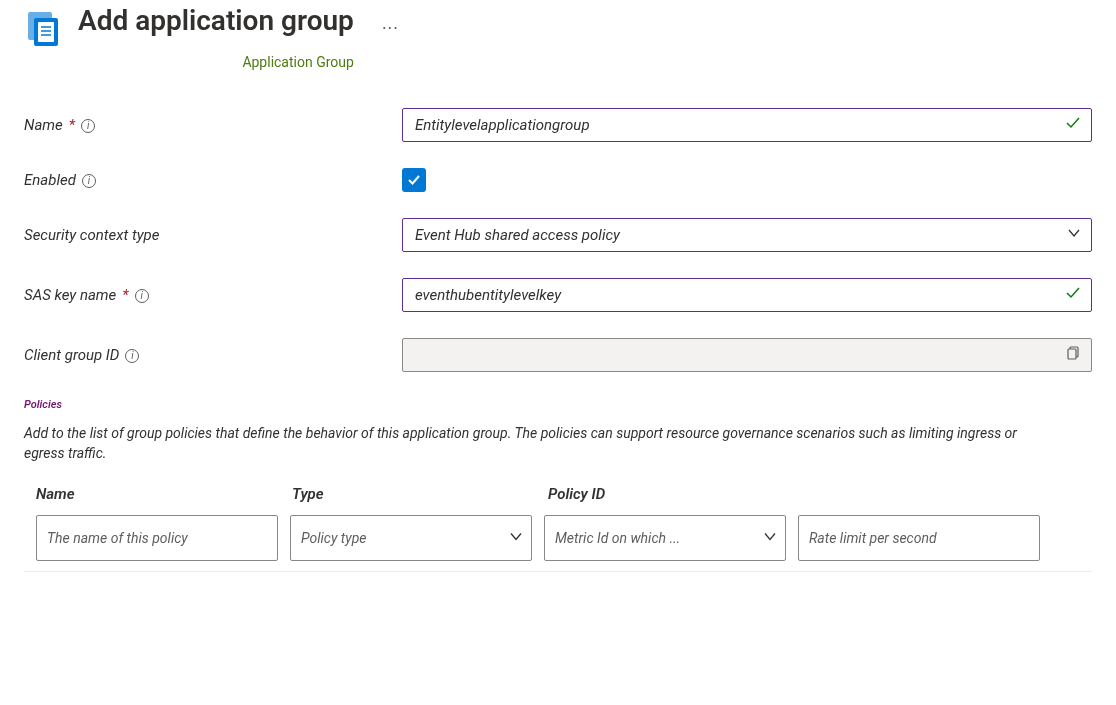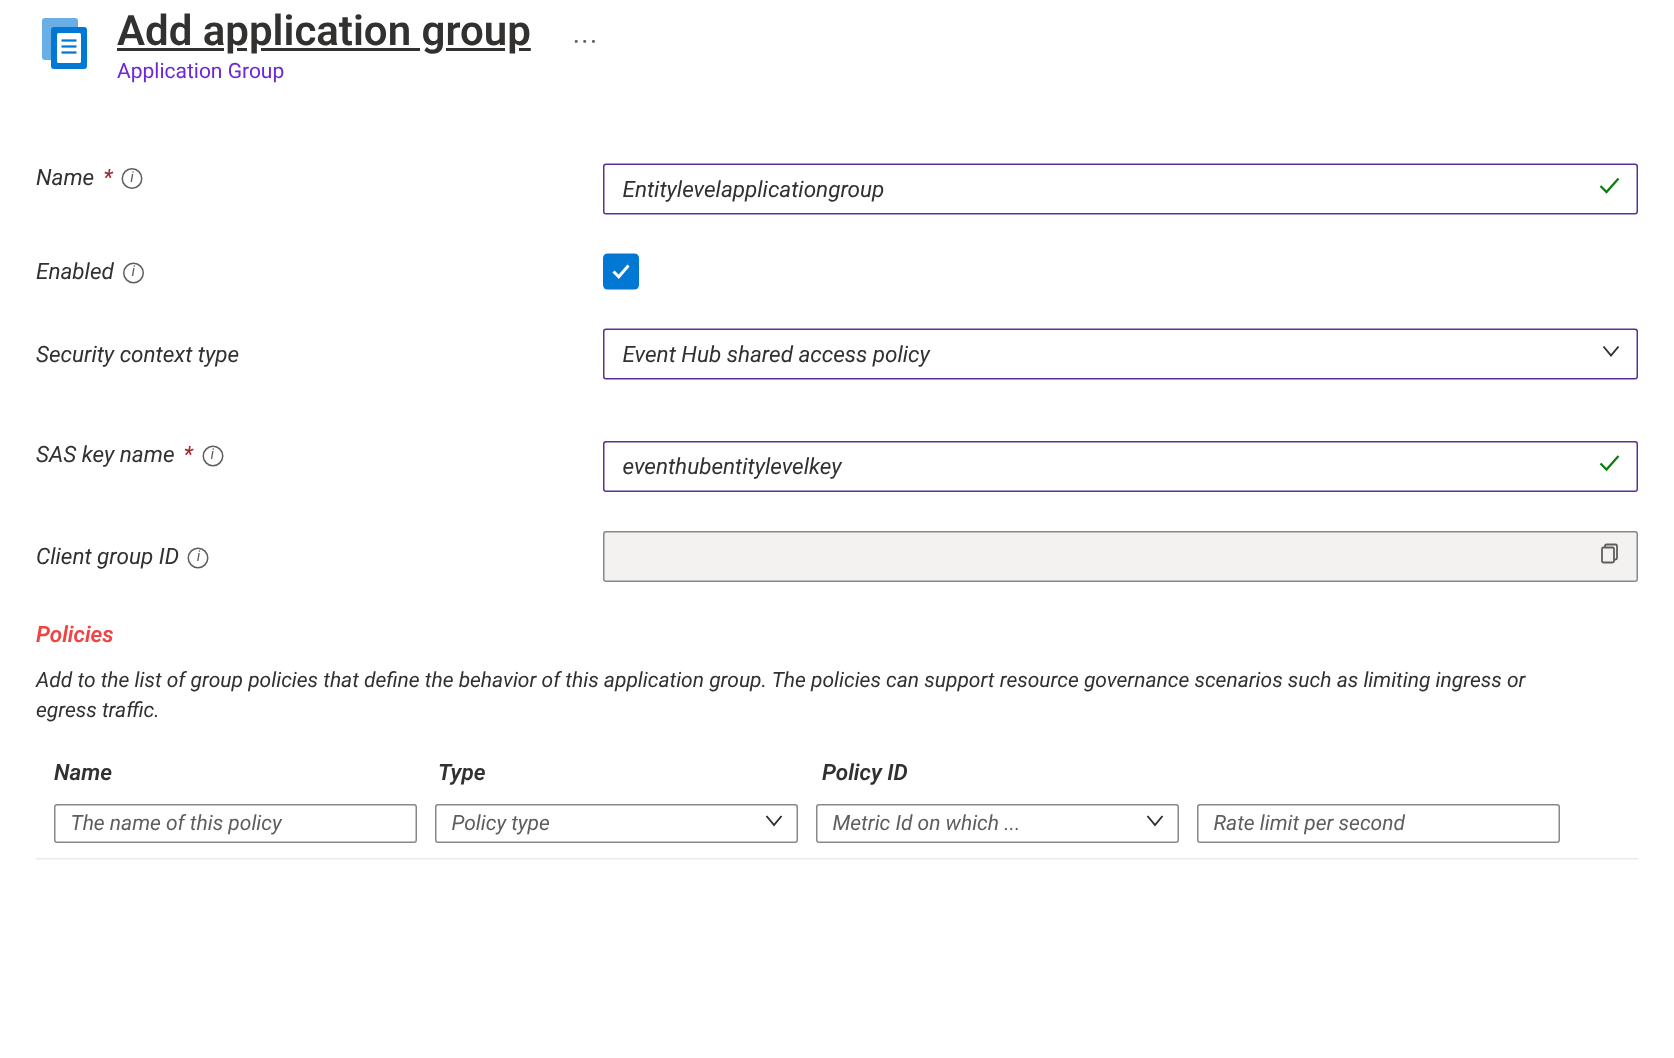--- a/index.html
+++ b/index.html
@@ -17,26 +17,26 @@
       align-items: flex-start;
       gap: 14px;
       padding: 4px 0 18px 0;
     }
     .header-icon { width: 40px; height: 40px; flex: 0 0 40px; margin-top:4px; }
     .header-text h1 {
       font-size: 28px;
       font-weight: 600;
       color: #323130;
       line-height: 1.2;
-      text-decoration: underline;
     }
     .header-text .subtitle {
       font-size: 14px;
-      color: #6d28d9;
-      margin-top: 2px;
+      color: #4d7c0f;
+      margin-top: 16px;
+      text-align: right;
     }
     .ellipsis {
       font-size: 18px;
       color: #605e5c;
       margin-left: 14px;
       margin-top: 14px;
       letter-spacing: 1px;
       cursor: pointer;
     }
     .form { margin-top: 20px; font-style: italic; }
@@ -72,21 +72,21 @@
       align-items: center;
       width: 100%;
       height: 34px;
       border: 1px solid #8a8886;
       border-radius: 2px;
       padding: 0 34px 0 12px;
       font-size: 15px;
       color: #323130;
       background: #fff;
     }
-    .field.valid { border-color: #5c2e91; margin-top: 15px; }
+    .field.valid { border-color: #5c2e91; }
     .field.select { cursor: pointer; border-color: #5c2e91; }
     .field.readonly { background: #f3f2f1; color:#323130; border-color:#8a8886; }
     .field .check {
       position: absolute; right: 10px; top: 50%; transform: translateY(-50%);
       color: #107c10;
     }
     .field .chev {
       position: absolute; right: 10px; top: 50%; transform: translateY(-50%);
       color: #323130;
     }
@@ -94,21 +94,21 @@
       position: absolute; right: 10px; top: 50%; transform: translateY(-50%);
       color: #605e5c; cursor:pointer;
     }
     .checkbox {
       width: 24px; height: 24px;
       background: #0078d4;
       display: inline-flex; align-items:center; justify-content:center;
       border-radius:3px;
     }
     .section-title {
-      font-size: 15px; font-weight:600; color:#ef4444;
+      font-size: 11px; font-weight:600; color:#701a75;
       margin-top: 24px;
     }
     .section-desc {
       font-size: 14px; color:#323130; margin-top: 12px;
       max-width: 1030px; line-height:1.45;
     }
     .policy-table { margin-top: 22px; }
     .policy-head {
       display: grid;
       grid-template-columns: 250px 250px 250px 250px;
@@ -116,21 +116,21 @@
       padding: 0 12px 12px 12px;
       font-size: 15px; font-weight:600; color:#323130;
     }
     .policy-row {
       display: grid;
       grid-template-columns: 242px 242px 242px 242px;
       gap: 12px;
       padding: 0 12px;
     }
     .pfield {
-      height: 26px;
+      height: 46px;
       border: 1px solid #8a8886;
       border-radius: 2px;
       padding: 0 30px 0 10px;
       font-size: 14px;
       color: #605e5c;
       display:flex; align-items:center;
       position: relative;
       background:#fff;
       overflow: hidden; white-space: nowrap; text-overflow: ellipsis;
     }

